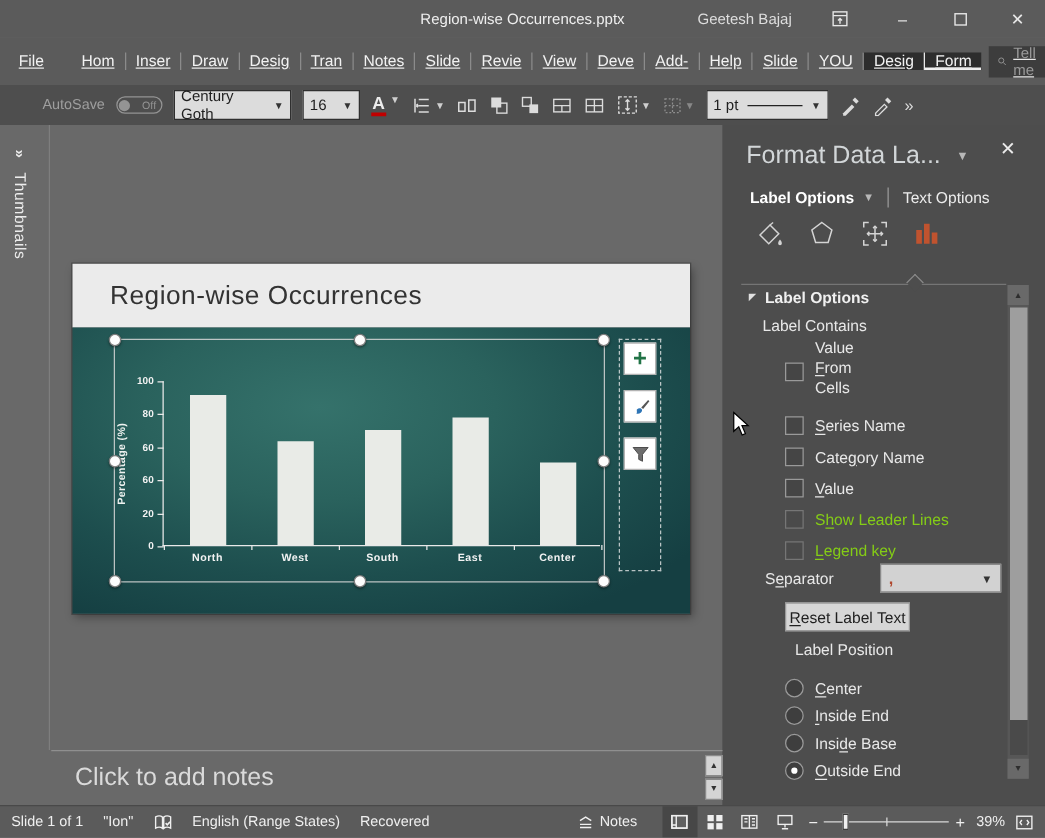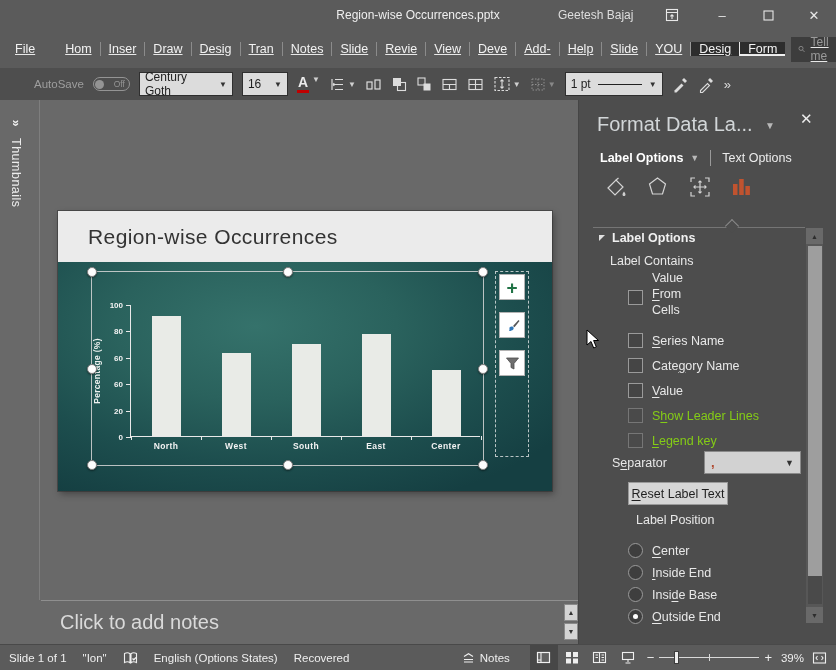--- a/index.html
+++ b/index.html
@@ -487,21 +487,21 @@
 
   <div id="statusbar">
     <span class="sb-item" id="sb-slide">Slide 1 of 1</span>
     <span class="sb-item">"Ion"</span>
     <span class="sb-item">
       <svg width="15" height="14" viewBox="0 0 15 14" fill="none" stroke="#efefef" stroke-width="1.1">
           <path d="M1.5 2.5c2-1 4-1 5.5.2v9c-1.5-1.2-3.5-1.2-5.5-.2zM13.5 2.5c-2-1-4-1-5.5.2v9c1.5-1.2 3.5-1.2 5.5-.2z"></path>
           <path d="M9.5 7.5l1.3 1.3L13 6.5" stroke-width="1.3"></path>
         </svg>
     </span>
-    <span class="sb-item">English (Options States)</span>
+    <span class="sb-item">English (Range States)</span>
     <span class="sb-item">Recovered</span>
 
     <span id="sb-right">
       <span class="sb-item">
         <svg width="13" height="12" viewBox="0 0 13 12" fill="none" stroke="#efefef" stroke-width="1.1">
             <path d="M2 4.5l4.5-2.8L11 4.5M2 7.5h9M2 10h9"></path>
           </svg>
         <span>Notes</span>
       </span>
       <span class="sb-view active" style="margin-left:20px;">

